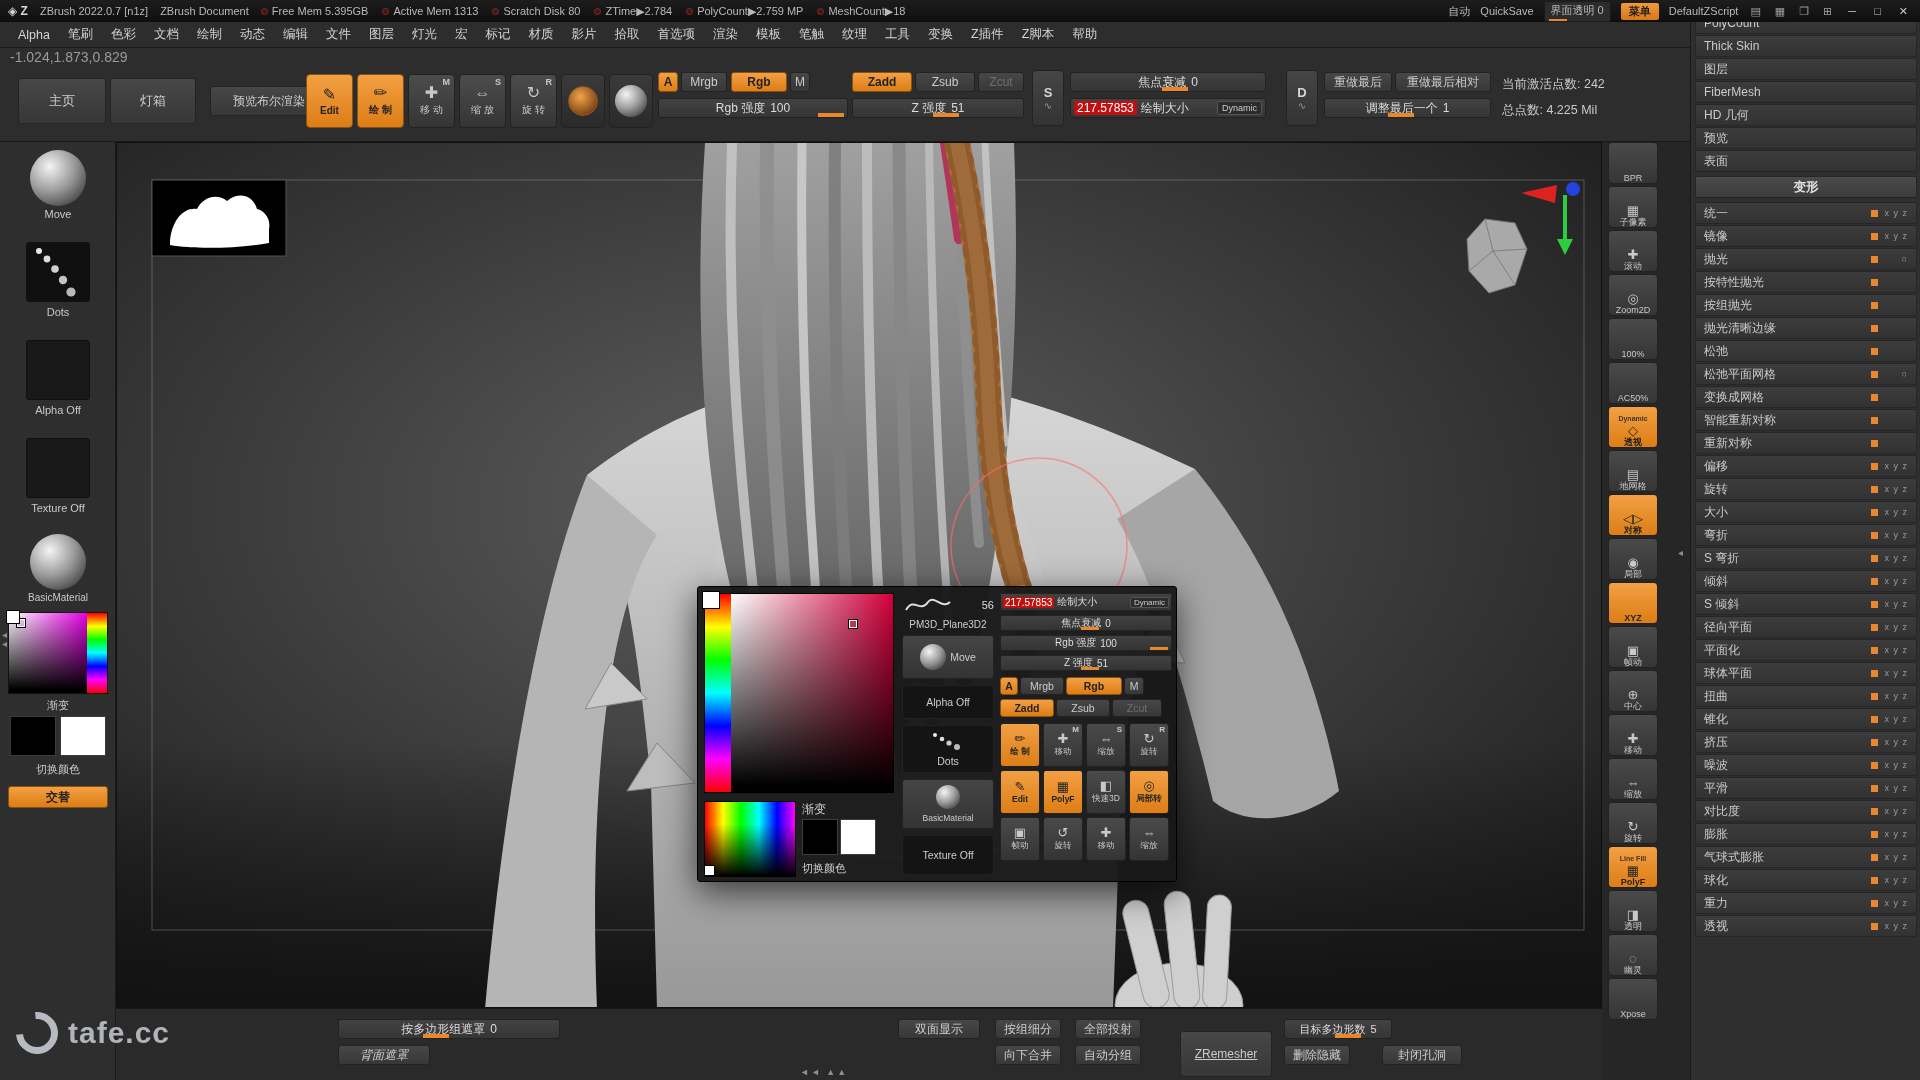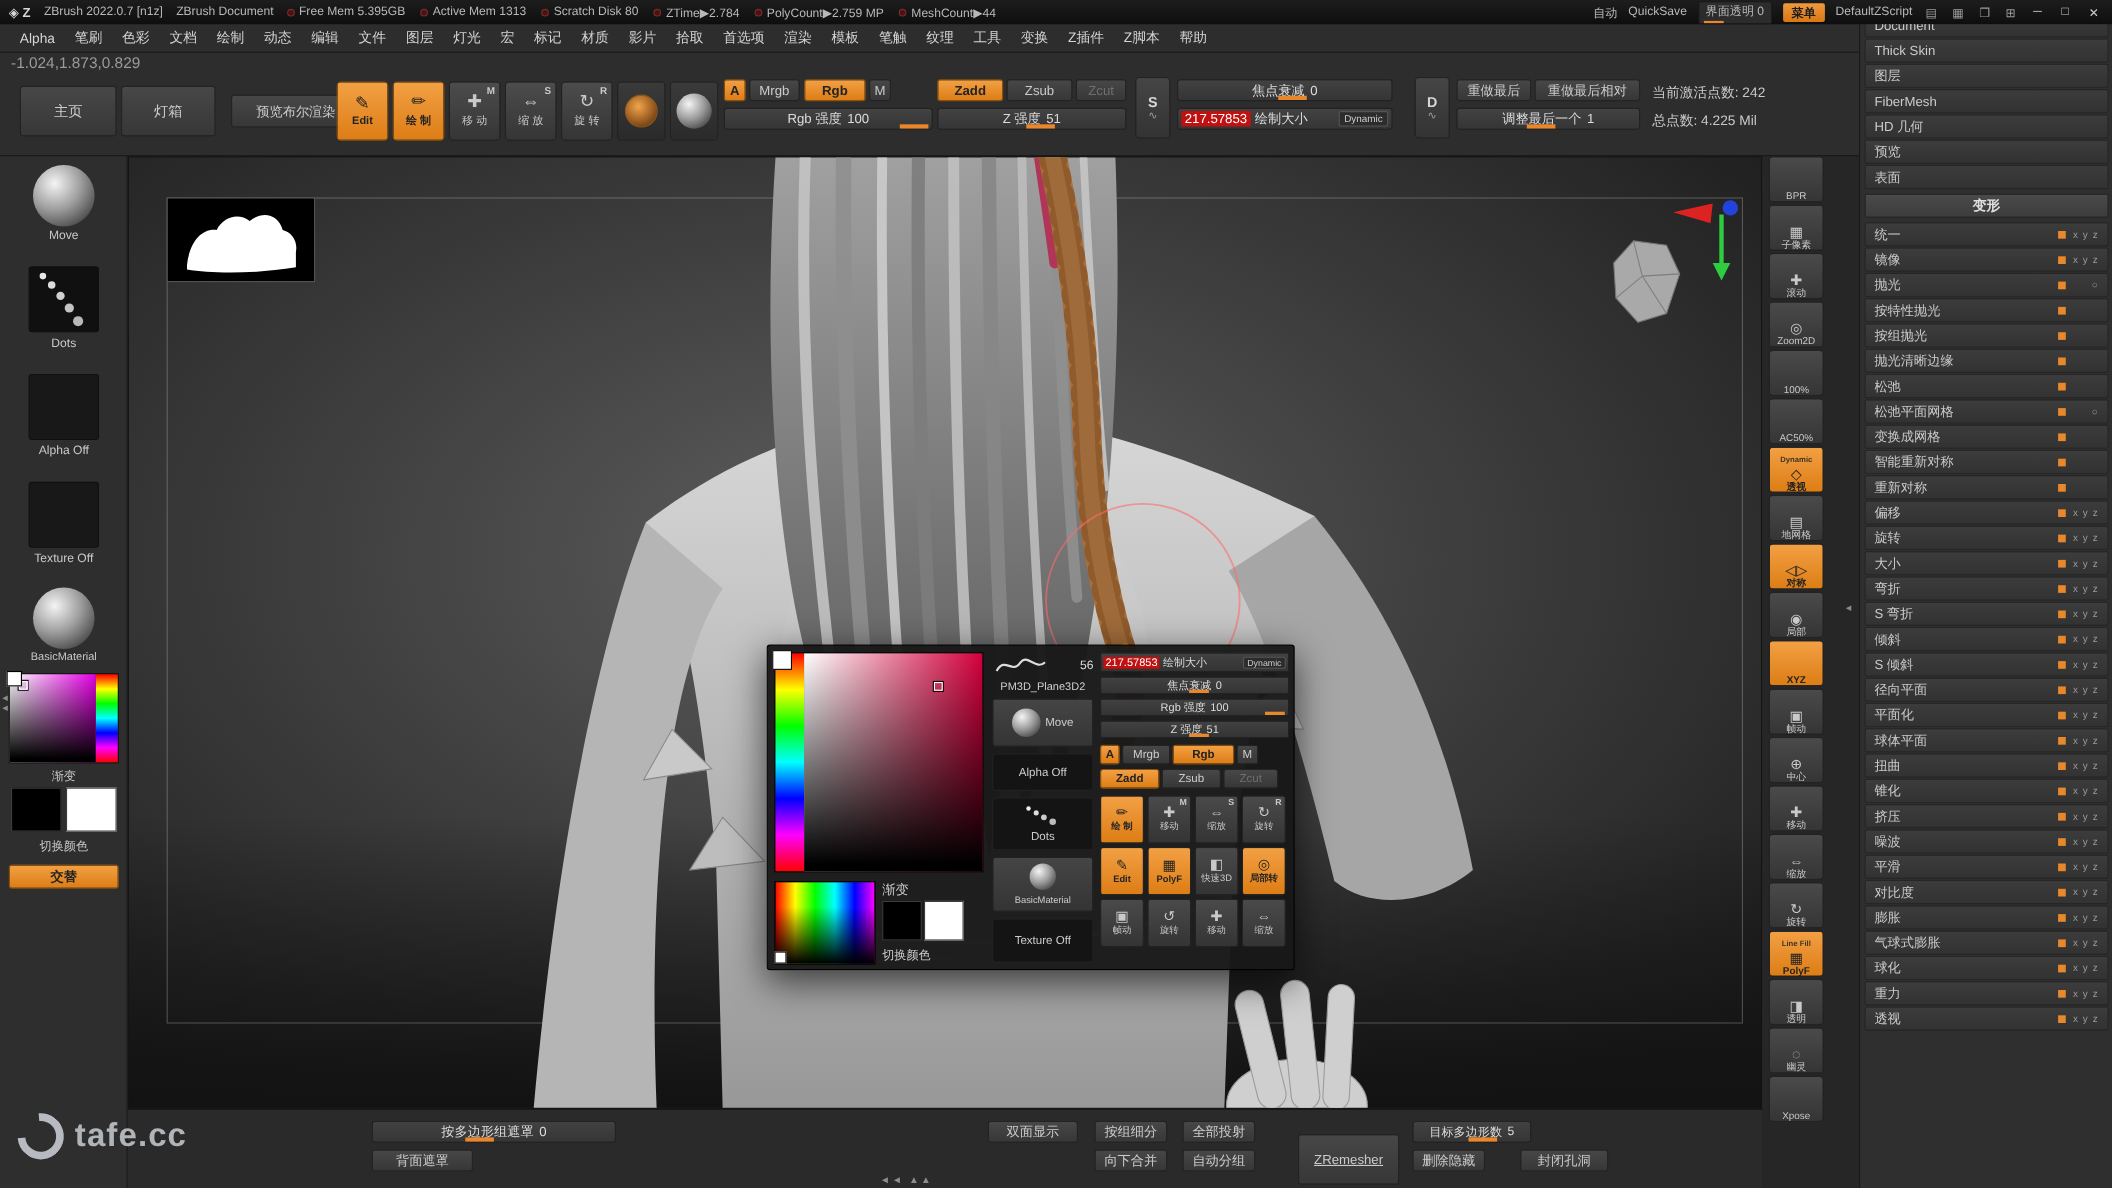--- a/index.html
+++ b/index.html
@@ -175,21 +175,21 @@
         <span class="tb-stat">
           <span class="tb-dot"></span>
           <span>ZTime▶2.784</span>
         </span>
         <span class="tb-stat">
           <span class="tb-dot"></span>
           <span>PolyCount▶2.759 MP</span>
         </span>
         <span class="tb-stat">
           <span class="tb-dot"></span>
-          <span>MeshCount▶44</span>
+          <span>MeshCount▶18</span>
         </span>
       </span>
     <span class="tb-spacer"></span>
     <span class="tb-right">
       <span>自动</span>
       <span>QuickSave</span>
       <span class="tb-opacity">界面透明 0</span>
       <span class="tb-menu">菜单</span>
       <span>DefaultZScript</span>
       <span class="tb-ico">▤</span>
@@ -726,21 +726,21 @@
         </div>
       </div>
   </div>
 
   <div class="handle" style="left:2px;top:630px;">◂<br>◂</div>
   <div class="handle" style="left:1678px;top:548px;">◂</div>
 
   <div class="rpanel">
     <div class="rp-sections">
 
-    <div class="rp-row">Document</div>
+    <div class="rp-row">PolyCount</div>
         <div class="rp-row">Thick Skin</div>
         <div class="rp-row">图层</div>
         <div class="rp-row">FiberMesh</div>
         <div class="rp-row">HD 几何</div>
         <div class="rp-row">预览</div>
         <div class="rp-row">表面</div>
       </div>
     <div class="rp-header">变形</div>
     <div class="rp-deform">
 
@@ -1001,21 +1001,21 @@
         </div>
       </div>
   </div>
 
   <div class="bbar">
     <div class="zslider" style="left:222px;top:10px;width:222px;height:20px;">
       <span>按多边形组遮罩</span>
         <span>0</span>
         <span class="mk mk-ml"></span>
     </div>
-    <div class="zbtn" style="left:222px;top:36px;width:92px;height:20px;">背面遮罩</div>
+    <div class="zbtn" style="left:222px;top:36px;width:92px;height:20px;font-style:italic;">背面遮罩</div>
 
     <div class="zbtn" style="left:782px;top:10px;width:82px;height:20px;">双面显示</div>
 
     <div class="zbtn" style="left:879px;top:10px;width:66px;height:20px;">按组细分</div>
     <div class="zbtn" style="left:959px;top:10px;width:66px;height:20px;">全部投射</div>
     <div class="zbtn" style="left:879px;top:36px;width:66px;height:20px;">向下合并</div>
     <div class="zbtn" style="left:959px;top:36px;width:66px;height:20px;">自动分组</div>
 
     <div class="zbtn" style="left:1064px;top:22px;width:92px;height:46px;text-decoration:underline;">ZRemesher</div>
 

